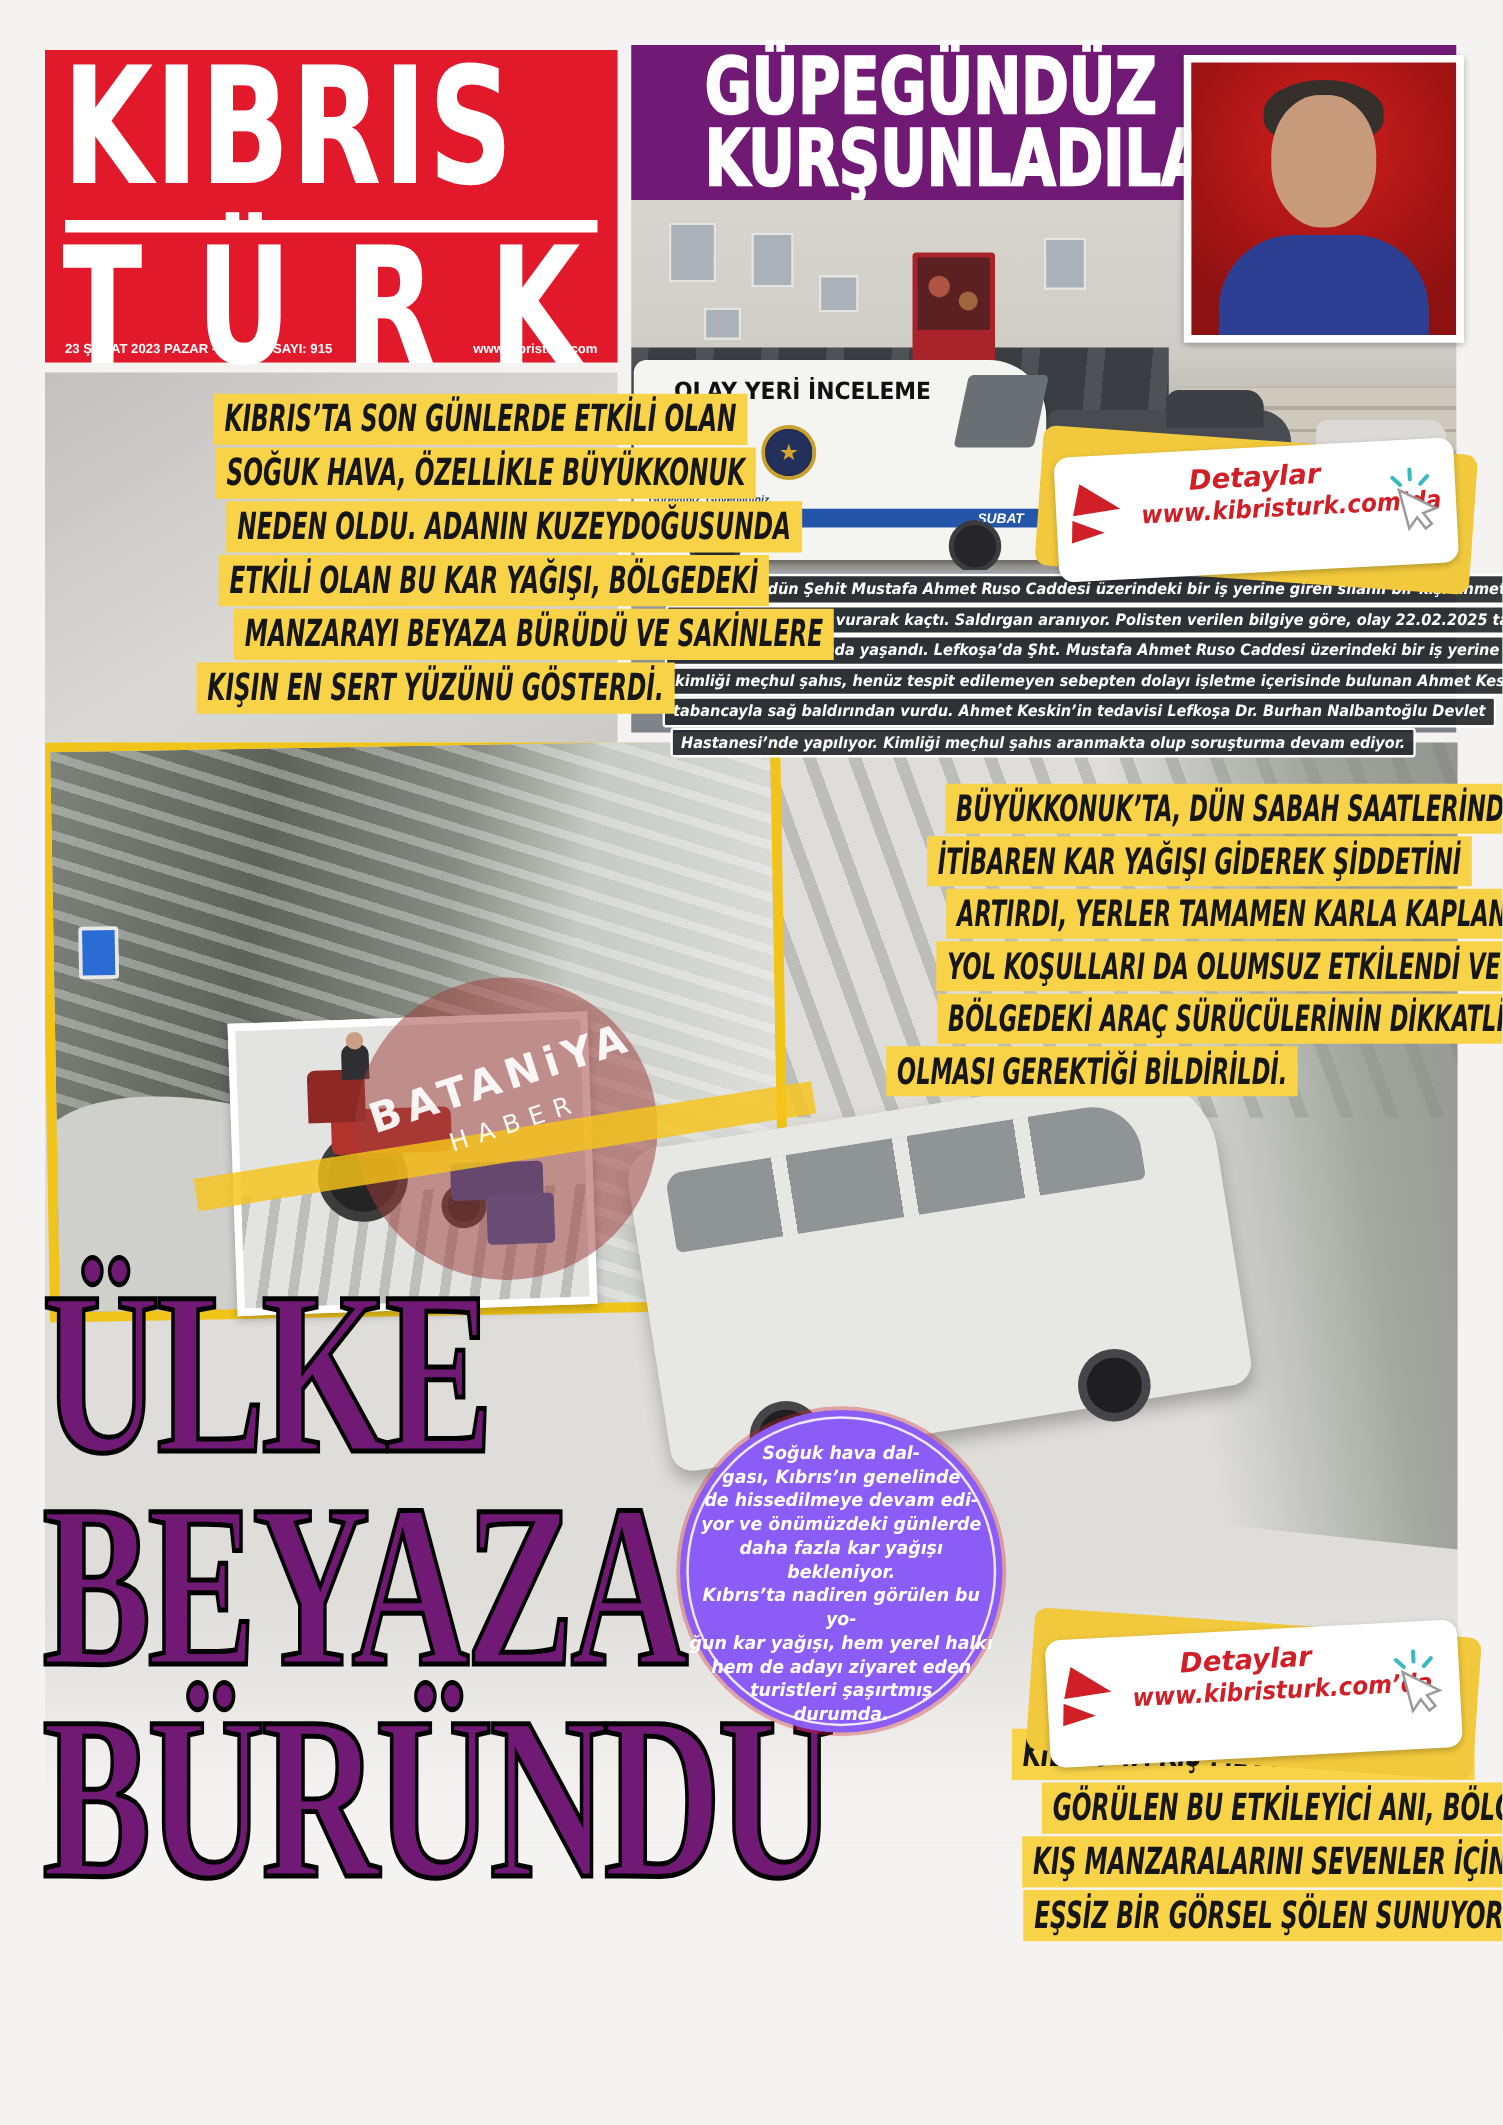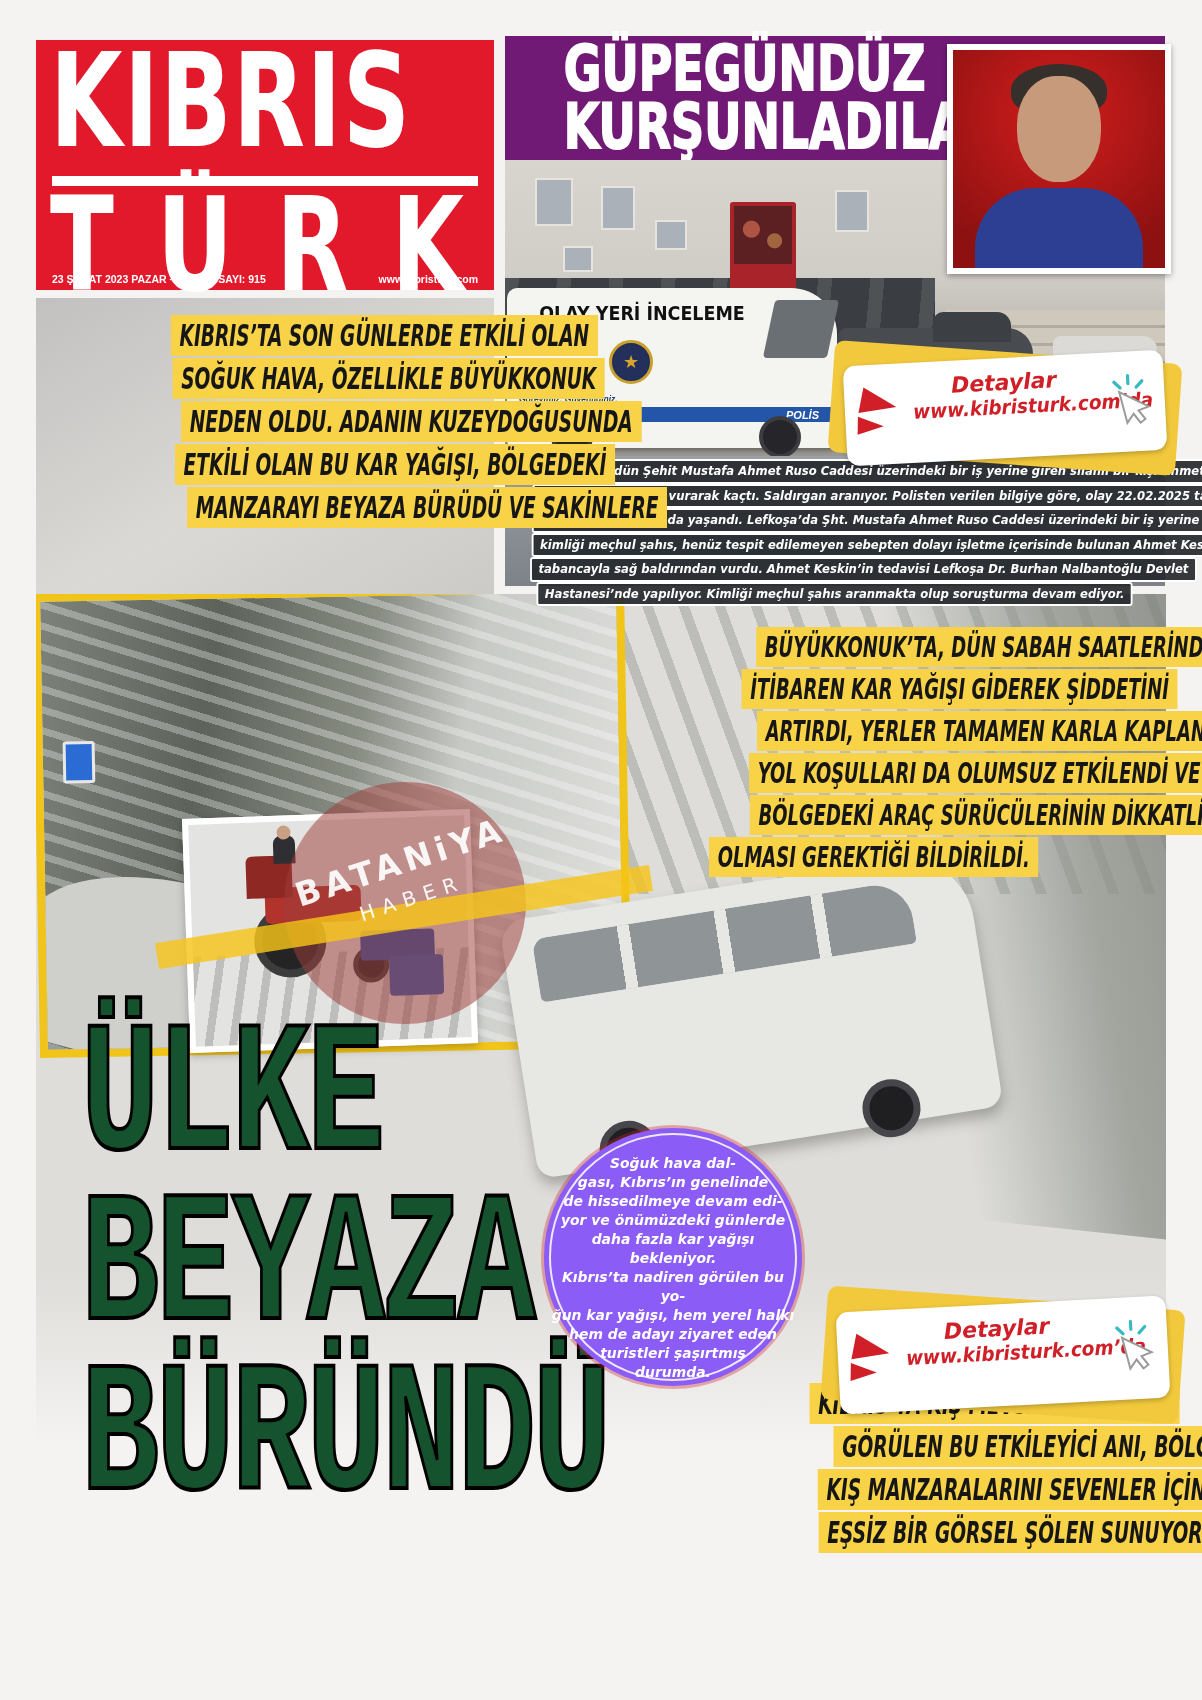--- a/index.html
+++ b/index.html
@@ -153,22 +153,22 @@
   .wm{position:absolute;left:248px;top:188px;width:242px;height:242px;z-index:3;}
   .wm-circle{position:absolute;inset:0;border-radius:50%;background:rgba(158,62,58,.52);}
   .wm-ribbon{position:absolute;left:-130px;top:122px;width:500px;height:26px;
     background:rgba(247,197,26,.82);transform:rotate(-9deg);}
   .wm-text{position:absolute;left:0;top:60px;width:100%;text-align:center;color:rgba(255,255,255,.92);
     transform:rotate(-18deg);font-family:"DejaVu Sans",sans-serif;}
   .wm-t1{font-size:33px;font-weight:bold;letter-spacing:5px;}
   .wm-t2{font-size:20px;letter-spacing:8px;margin-top:6px;}
 
   
-  #main-headline{left:34px;top:1014px;z-index:6;color:#14532d;font-family:Liberation Mono, monospace;
-    font-weight:bold;margin-left:47px;}
+  #main-headline{left:34px;top:1014px;z-index:6;color:#701a75;font-family:Liberation Serif, serif;
+    font-weight:bold;}
   .mh-line{font-size:186px;line-height:170px;transform:scale(0.70,1.0);transform-origin:left top;
     letter-spacing:-4px;white-space:nowrap;-webkit-text-stroke:4px #000;}
 
   
   #bubble{left:544px;top:1128px;width:258px;height:258px;border-radius:50%;background:#8b5cf6;
     z-index:7;box-shadow:0 0 0 3px rgba(210,35,42,.35);font-style:italic;}
   #bubble:before{content:"";position:absolute;inset:5px;border-radius:50%;
     border:2px solid rgba(255,255,255,.85);}
   .bubble-txt{position:absolute;left:0;top:26px;width:100%;text-align:center;color:#fff;
     font-family:"DejaVu Sans",sans-serif;font-weight:bold;font-size:14.5px;line-height:19px;
@@ -236,21 +236,21 @@
     <div class="pp-curb"></div>
     <div class="van">
       <div class="van-shield"></div>
       <div class="van-label">OLAY YERİ İNCELEME</div>
       <div class="van-badge">
           <span>★</span>
         </div>
       <div class="van-motto">Görevimiz. Güvenliğiniz.</div>
       <div class="van-stripe">
         <span>CISO</span>
-        <span>POLİS</span>
+        <span>ŞUBAT</span>
       </div>
       <div class="van-wheel" style="left:44px;"></div>
       <div class="van-wheel" style="left:252px;"></div>
     </div>
   </div>
 
   <div class="abs" id="portrait">
     <div class="po-hair"></div>
     <div class="po-face"></div>
     <div class="po-shirt"></div>
@@ -301,20 +301,21 @@
       </div>
     </div>
   </div>
 
   <div class="abs ys-wrap" id="intro-block">
     <div class="yrow"><span class="ystrip">KIBRIS’TA SON GÜNLERDE ETKİLİ OLAN</span></div>
     <div class="yrow"><span class="ystrip">SOĞUK HAVA, ÖZELLİKLE BÜYÜKKONUK</span></div>
     <div class="yrow"><span class="ystrip">NEDEN OLDU. ADANIN KUZEYDOĞUSUNDA</span></div>
     <div class="yrow"><span class="ystrip">ETKİLİ OLAN BU KAR YAĞIŞI, BÖLGEDEKİ</span></div>
     <div class="yrow"><span class="ystrip">MANZARAYI BEYAZA BÜRÜDÜ VE SAKİNLERE</span></div>
+    <div class="yrow"><span class="ystrip">KIŞIN EN SERT YÜZÜNÜ GÖSTERDİ.</span></div>
   </div>
 
   <div class="abs ys-wrap" id="side-block">
     <div class="yrow"><span class="ystrip">BÜYÜKKONUK’TA, DÜN SABAH SAATLERİNDEN</span></div>
     <div class="yrow"><span class="ystrip">İTİBAREN KAR YAĞIŞI GİDEREK ŞİDDETİNİ</span></div>
     <div class="yrow"><span class="ystrip">ARTIRDI, YERLER TAMAMEN KARLA KAPLANDI.</span></div>
     <div class="yrow"><span class="ystrip">YOL KOŞULLARI DA OLUMSUZ ETKİLENDİ VE</span></div>
     <div class="yrow"><span class="ystrip">BÖLGEDEKİ ARAÇ SÜRÜCÜLERİNİN DİKKATLİ</span></div>
     <div class="yrow"><span class="ystrip">OLMASI GEREKTİĞİ BİLDİRİLDİ.</span></div>
   </div>

